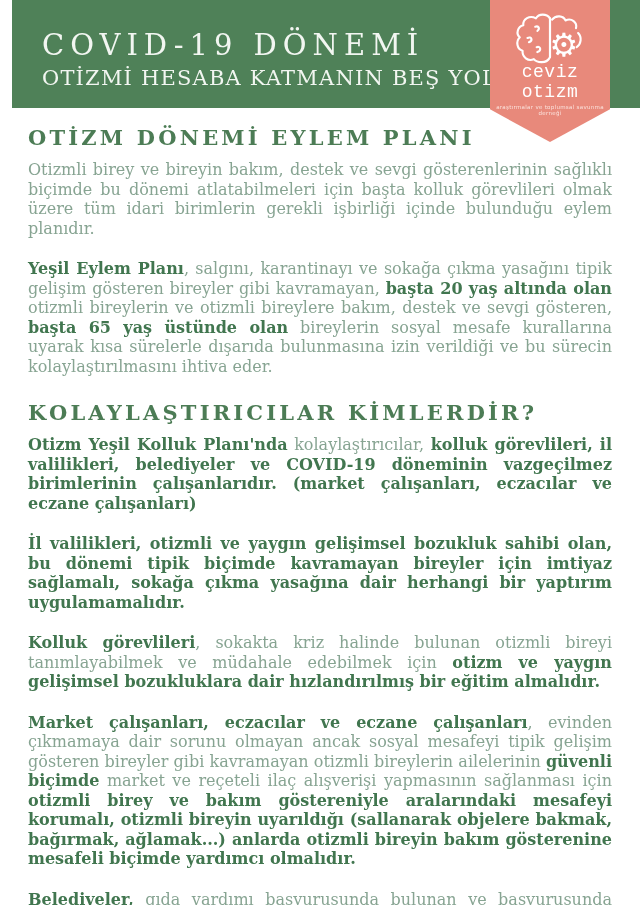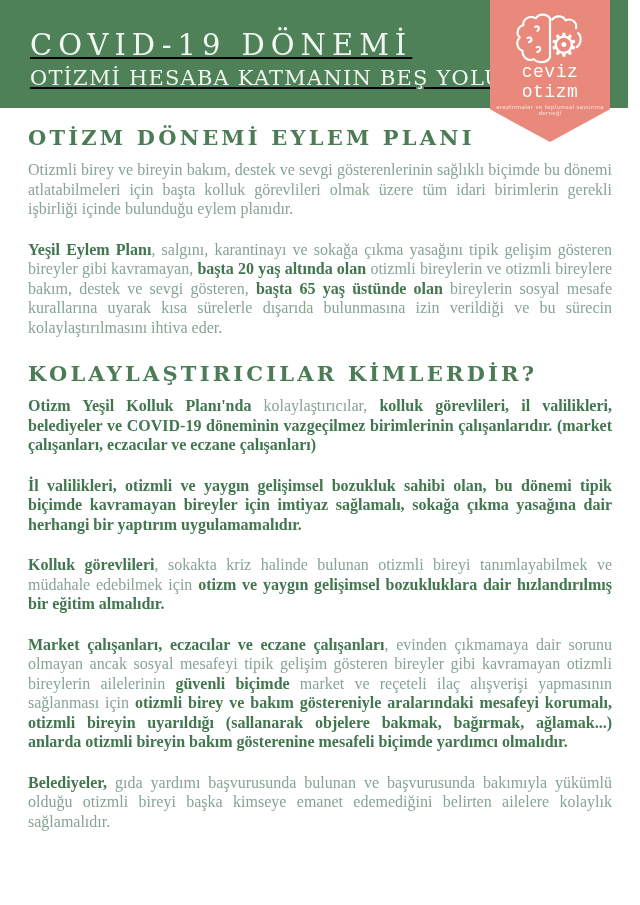--- a/index.html
+++ b/index.html
@@ -13,23 +13,22 @@
   html,body{width:640px;}
   body{
     width:640px;height:905px;
     background:#ffffff;
     font-family:"DejaVu Serif", serif;
     overflow:hidden;
     position:relative;
   }
   
   .banner{
-    position:absolute;left:0;top:0;width:628px;height:108px;
+    position:absolute;left:12px;top:0;width:628px;height:108px;
     background:var(--banner-green,#4f8158);
-    text-decoration:underline;
   }
   .banner-inner{padding:30px 0 0 30px;color:#fff;}
   .banner-title{
     font-size:29px;font-weight:400;letter-spacing:6px;
     color:#f2f6f1;line-height:1.05;
   }
   .banner-subtitle{
     font-size:21px;font-weight:400;letter-spacing:1.2px;
     color:#f2f6f1;margin-top:6px;
   }
@@ -59,21 +58,20 @@
     color:var(--heading-green,#4c7c55);
     font-size:21px;font-weight:700;letter-spacing:3.2px;
     margin:17px 0 10px;
   }
   .section + .section h2.section-heading{margin-top:24px;}
   .paras p{
     color:var(--body-green,#87a492);
     font-size:16px;line-height:19.5px;
     text-align:justify;
     margin:0 0 21px;
-    font-family:Liberation Serif, serif;
   }
   .paras p strong{
     color:var(--body-green-bold,#41764f);
     font-weight:700;
   }
 </style>
 </head>
 <body>
 
 <header class="banner">

